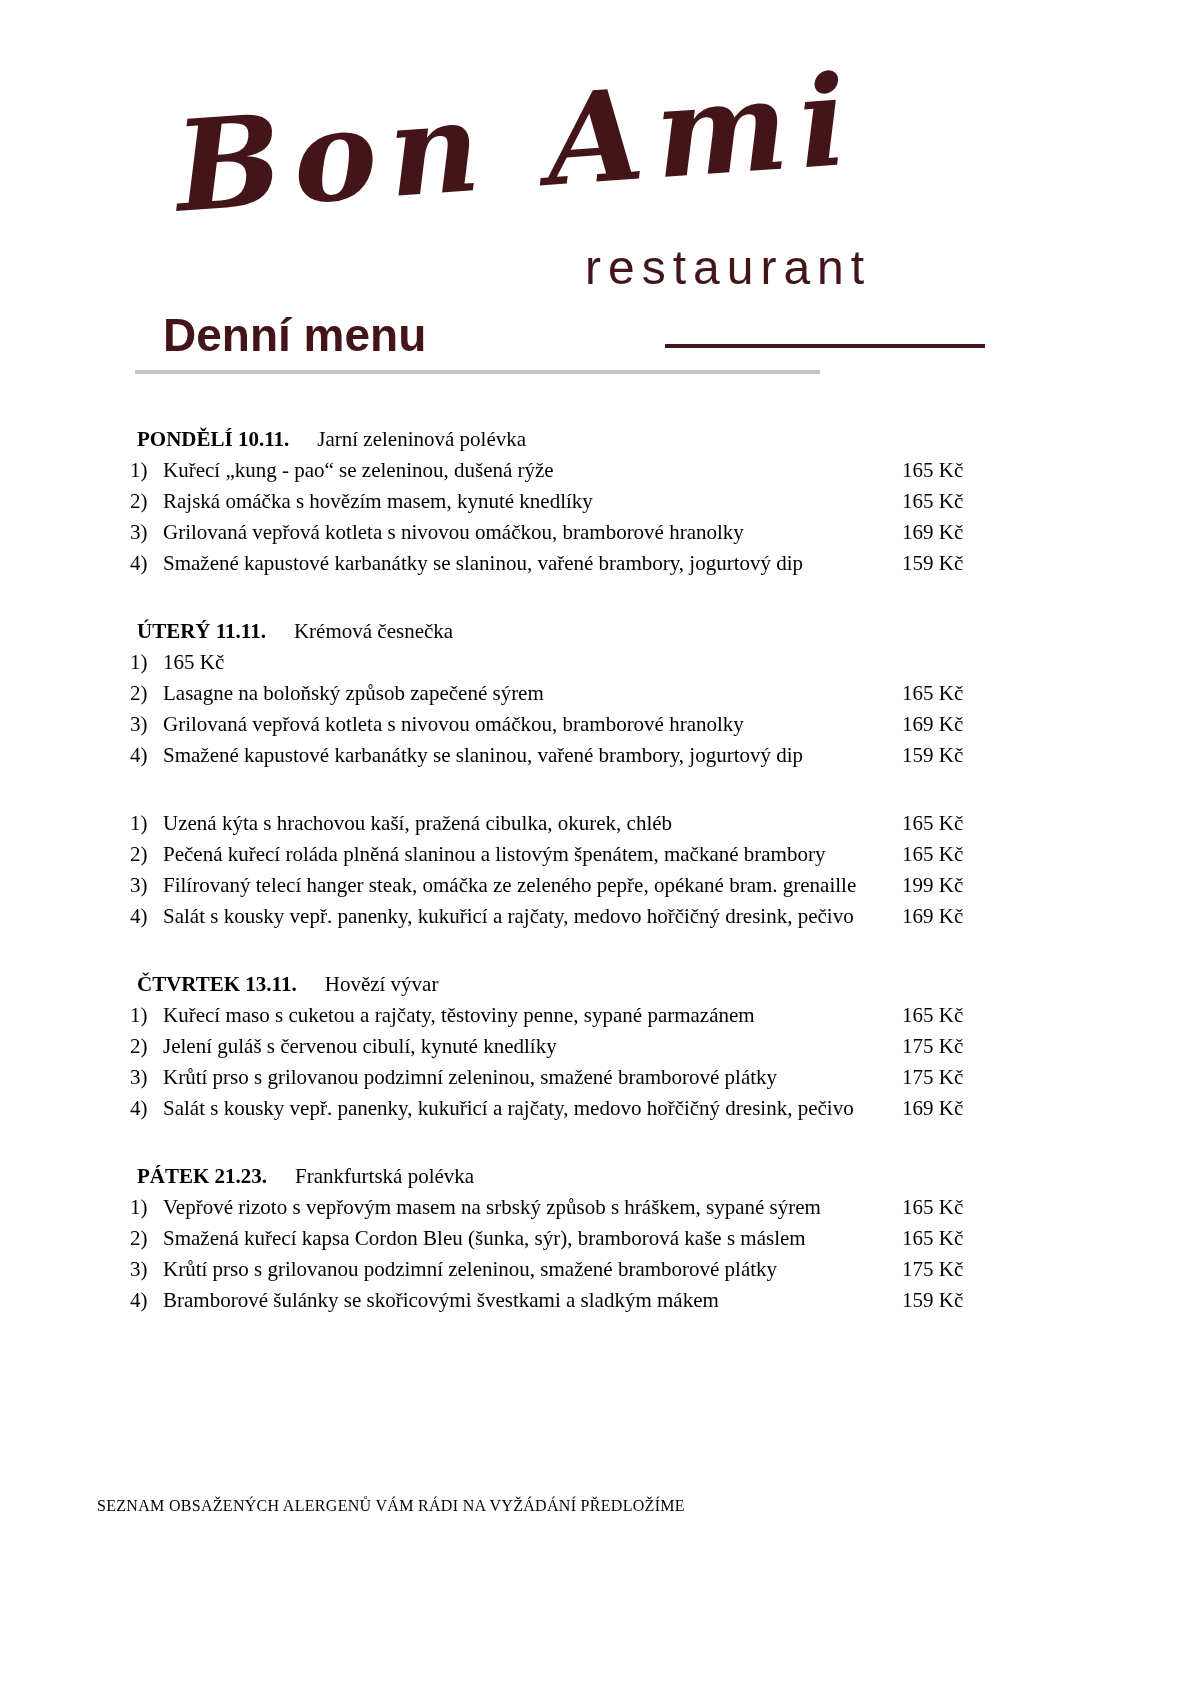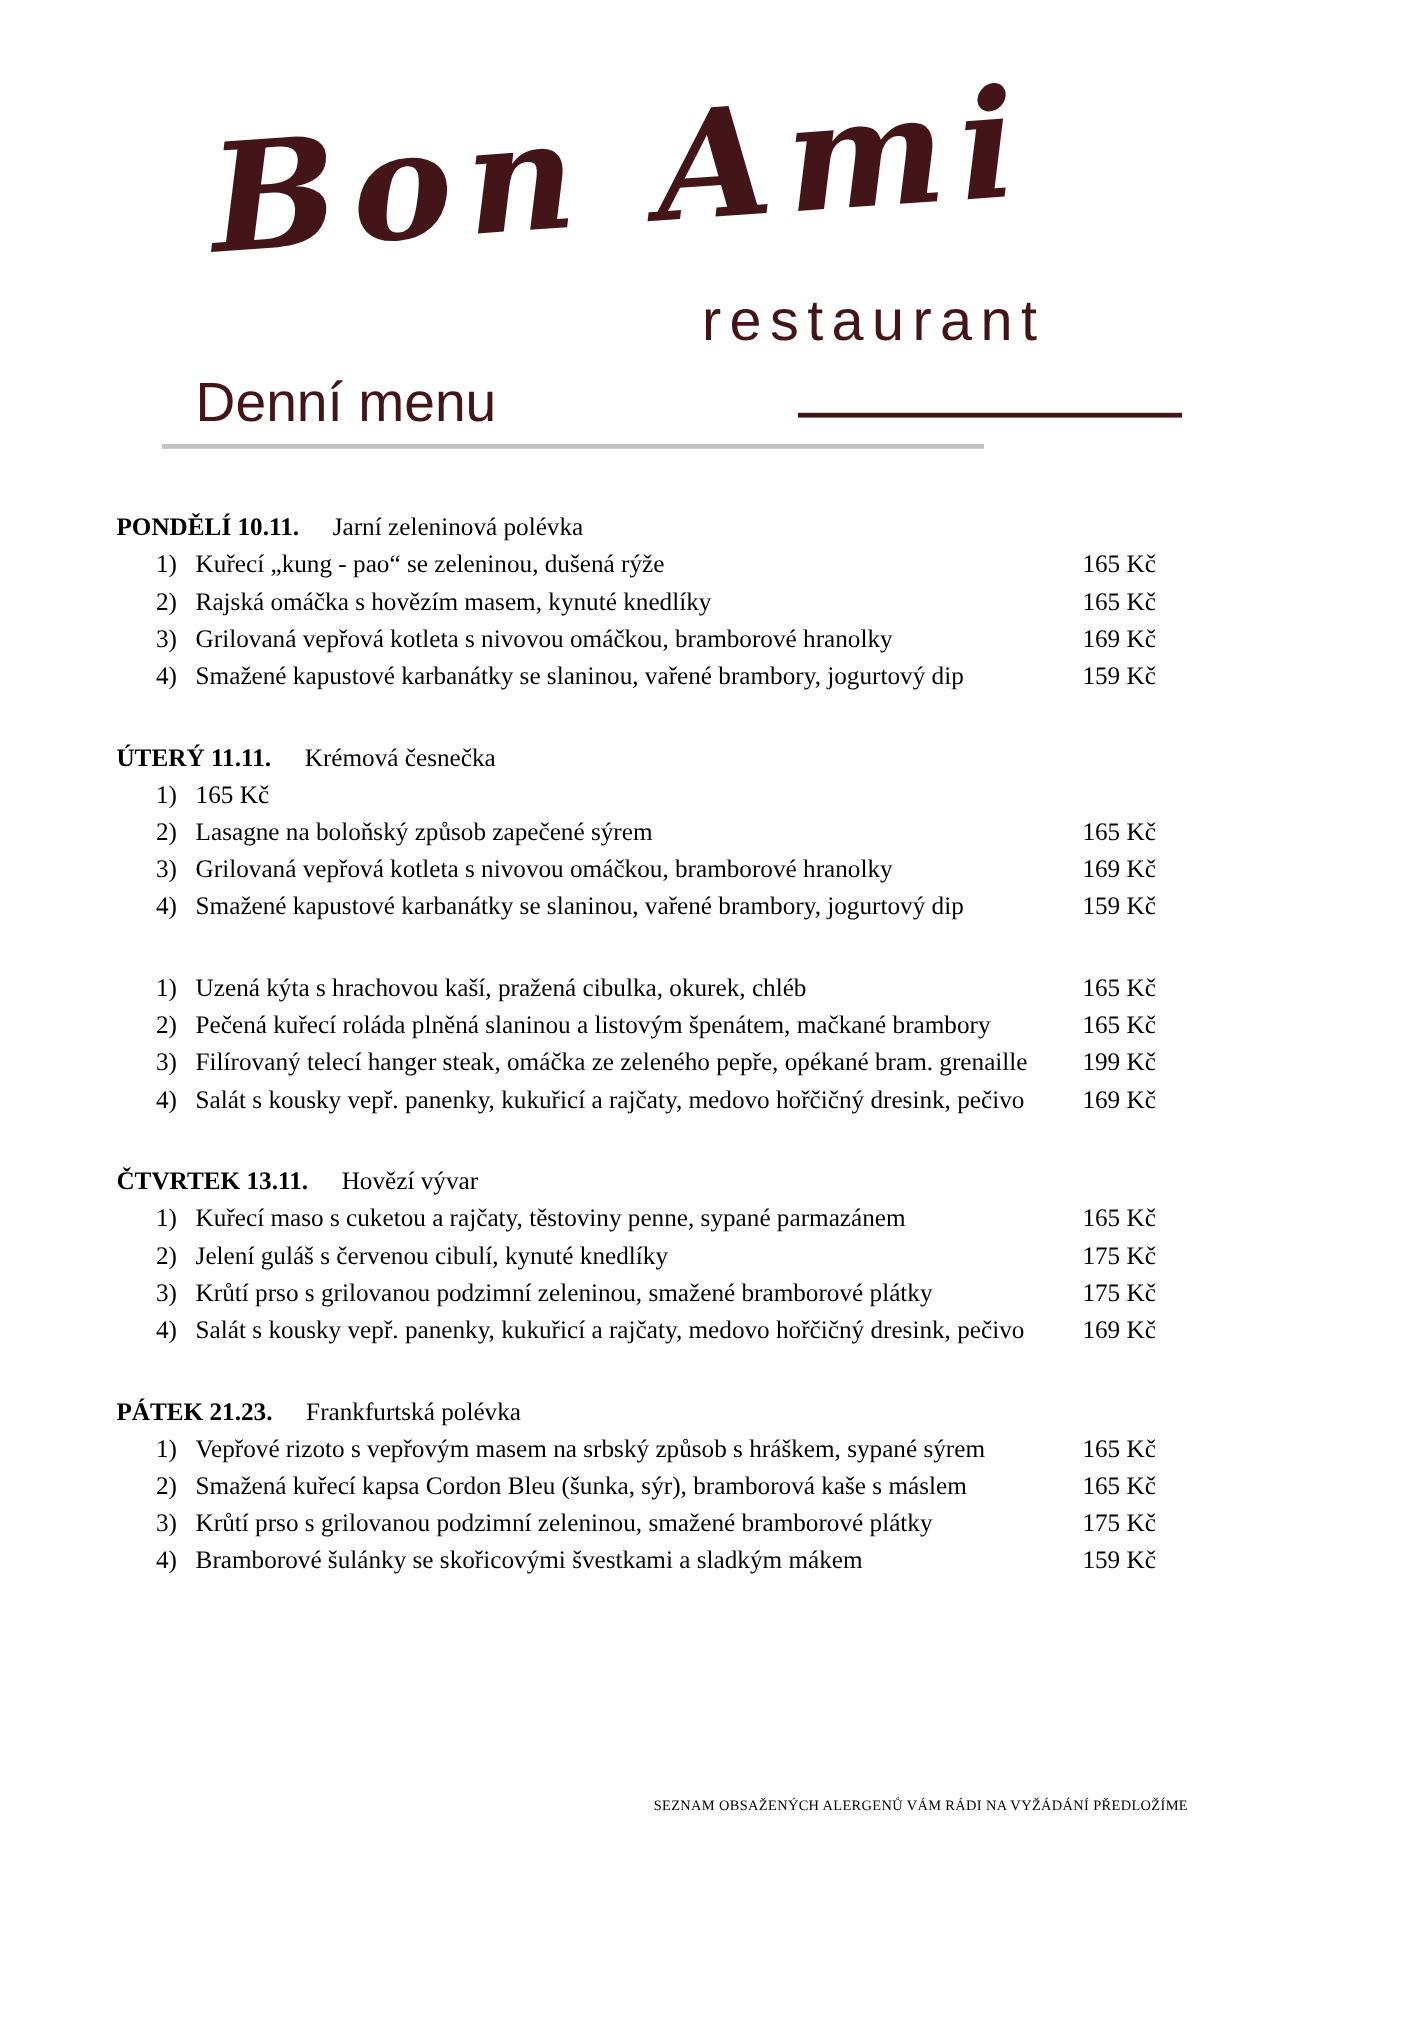--- a/index.html
+++ b/index.html
@@ -36,21 +36,21 @@
     font-size: 48px;
     letter-spacing: 7px;
     color: #431518;
     white-space: nowrap;
   }
   .page-title {
     position: absolute;
     left: 163px;
     top: 308px;
     font-family: "Liberation Sans", sans-serif;
-    font-weight: normal;
+    font-weight: bold;
     font-size: 46px;
     letter-spacing: 0px;
     color: #431518;
     white-space: nowrap;
   }
   .rule-dark {
     position: absolute;
     left: 665px;
     top: 344px;
     width: 320px;
@@ -69,37 +69,37 @@
   
   .menu {
     position: absolute;
     left: 97px;
     top: 424px;
     width: 893px;
     font-size: 21px;
     line-height: 31px;
   }
   .day { margin-bottom: 37px; }
-  .day-header { white-space: nowrap; }
+  .day-header { white-space: nowrap; margin-left: 40px; }
   .day-name { font-weight: bold; }
   .day-soup { margin-left: 28px; }
   .items { padding-left: 33px; }
   .item { display: flex; align-items: baseline; }
   .item .num { flex: none; width: 33px; }
   .item .text { flex: 1 1 auto; padding-right: 4px; }
   .item .price { flex: none; min-width: 88px; white-space: nowrap; }
 
   
   .footer {
     position: absolute;
     left: 97px;
     top: 1497px;
     width: 893px;
-    text-align: right;
-    font-size: 12px;
+    text-align: left;
+    font-size: 16px;
     color: #000000;
   }
   .footer .line1 { letter-spacing: 0.3px; }
   .footer .line2 { margin-top: 26px; letter-spacing: 0.3px; }
 </style>
 </head>
 <body>
 
 <div class="page">
 

